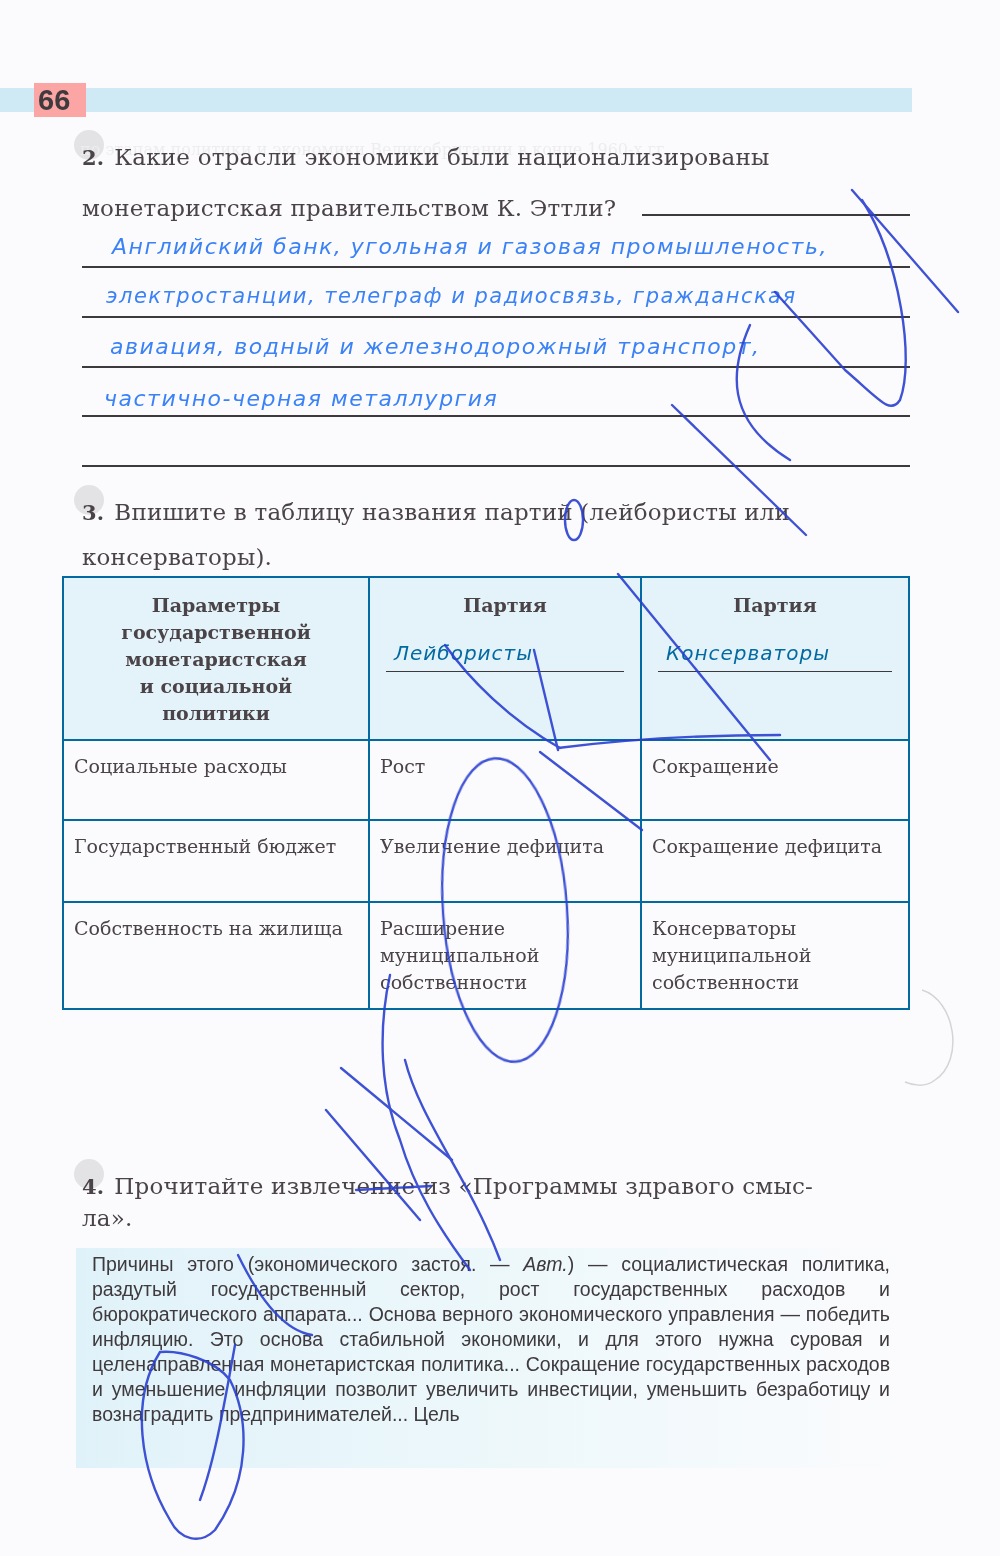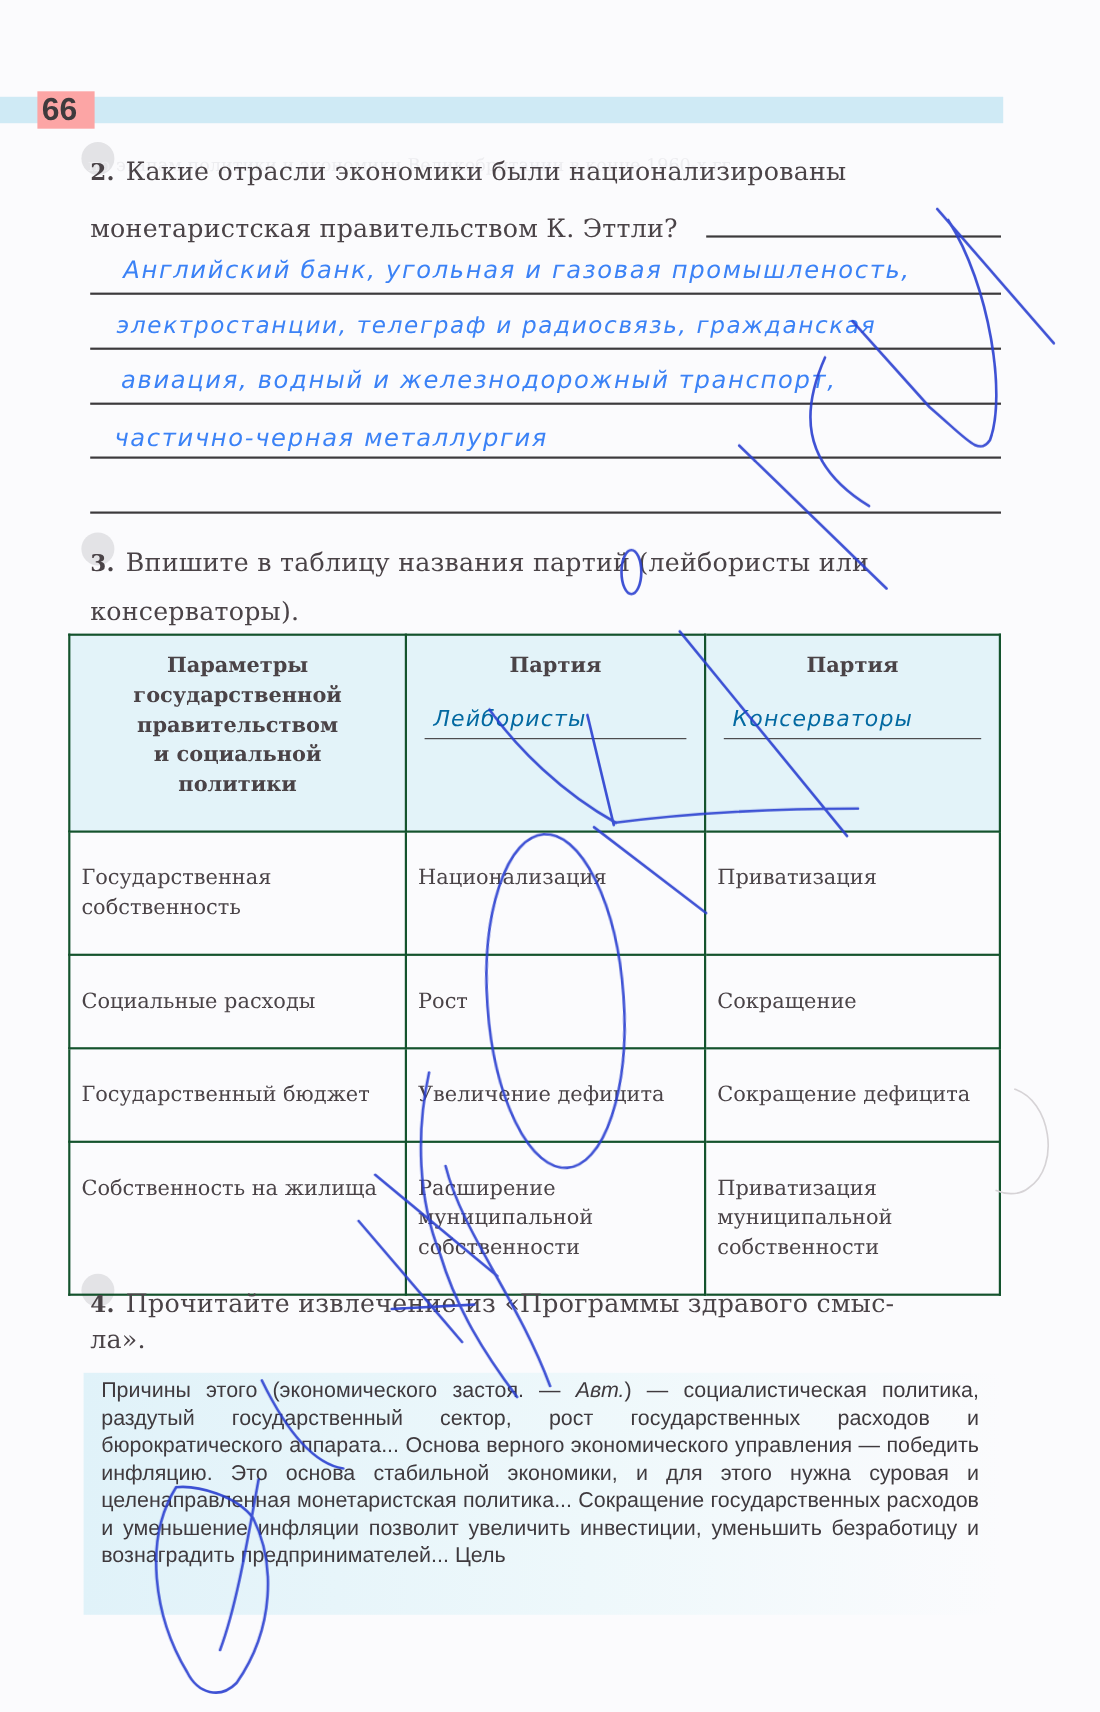--- a/index.html
+++ b/index.html
@@ -37,21 +37,21 @@
   .hand {
     position: absolute; font-family: "DejaVu Sans", sans-serif; font-style: italic;
     color: #3b82f6; font-size: 22px; letter-spacing: 1.5px; white-space: nowrap;
   }
   table.policy {
     position: absolute; left: 62px; top: 576px; width: 846px;
     border-collapse: collapse; table-layout: fixed;
     font-size: 19px; color: #4a4347;
   }
   table.policy td, table.policy th {
-    border: 2px solid #14532d; vertical-align: top; padding: 28px 10px;
+    border: 2px solid #0369a1; vertical-align: top; padding: 12px 10px;
     line-height: 27px;
   }
   table.policy th {
     background: #e3f3f9; font-weight: bold; text-align: center; font-size: 19px;
     vertical-align: top; padding-top: 14px;
   }
   .party-line {
     display: block; margin: 12px 6px 0 6px; height: 40px; border-bottom: 1.5px solid #3c3a3c;
     position: relative;
   }
@@ -109,56 +109,51 @@
   <colgroup>
       <col style="width:306px">
       <col style="width:272px">
       <col style="width:268px">
     </colgroup>
   <tbody>
       <tr>
     <th style="height:134px;">
       <div>Параметры</div>
       <div>государственной</div>
-      <div>правительством</div>
+      <div>монетаристская</div>
       <div>и социальной</div>
       <div>политики</div>
     </th>
     <th>
       <div>Партия</div>
       <div class="party-line">
             <span>Лейбористы</span>
           </div>
     </th>
     <th>
       <div>Партия</div>
       <div class="party-line">
             <span>Консерваторы</span>
           </div>
     </th>
   </tr>
-  <tr style="height:78px;">
-    <td>Государственная собственность</td>
-    <td>Национализация</td>
-    <td>Приватизация</td>
-  </tr>
   <tr style="height:80px;">
     <td>Социальные расходы</td>
     <td>Рост</td>
     <td>Сокращение</td>
   </tr>
   <tr style="height:82px;">
     <td>Государственный бюджет</td>
     <td>Увеличение дефицита</td>
     <td>Сокращение дефицита</td>
   </tr>
   <tr style="height:106px;">
     <td>Собственность на жилища</td>
     <td>Расширение муниципальной собственности</td>
-    <td>Приватизация муниципальной собственности</td>
+    <td>Консерваторы муниципальной собственности</td>
   </tr>
 </tbody>
   </table>
 
 <div class="q-text" style="top:1161px;">
   <span class="task-num">4.</span><span>Прочитайте извлечение из «Программы здравого смыс-</span>
 </div>
 <div class="q-text" style="top:1193px;text-align:left;">
   <span>ла».</span>
 </div>

